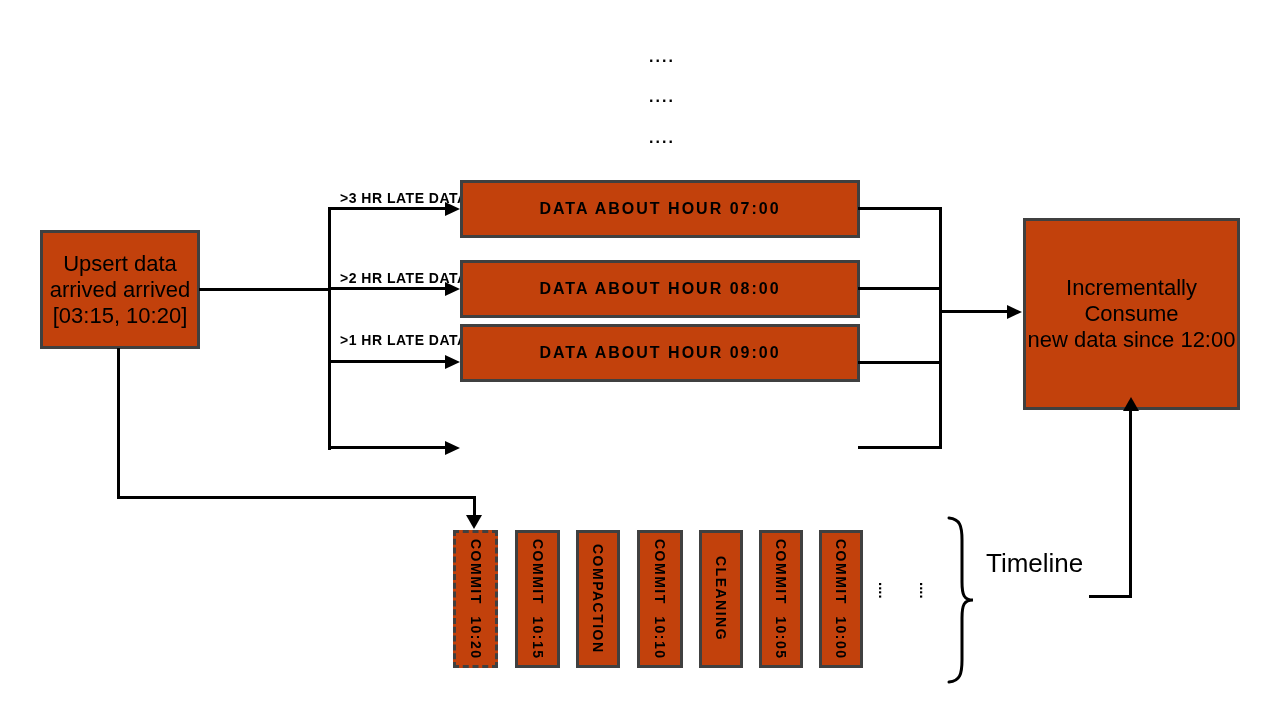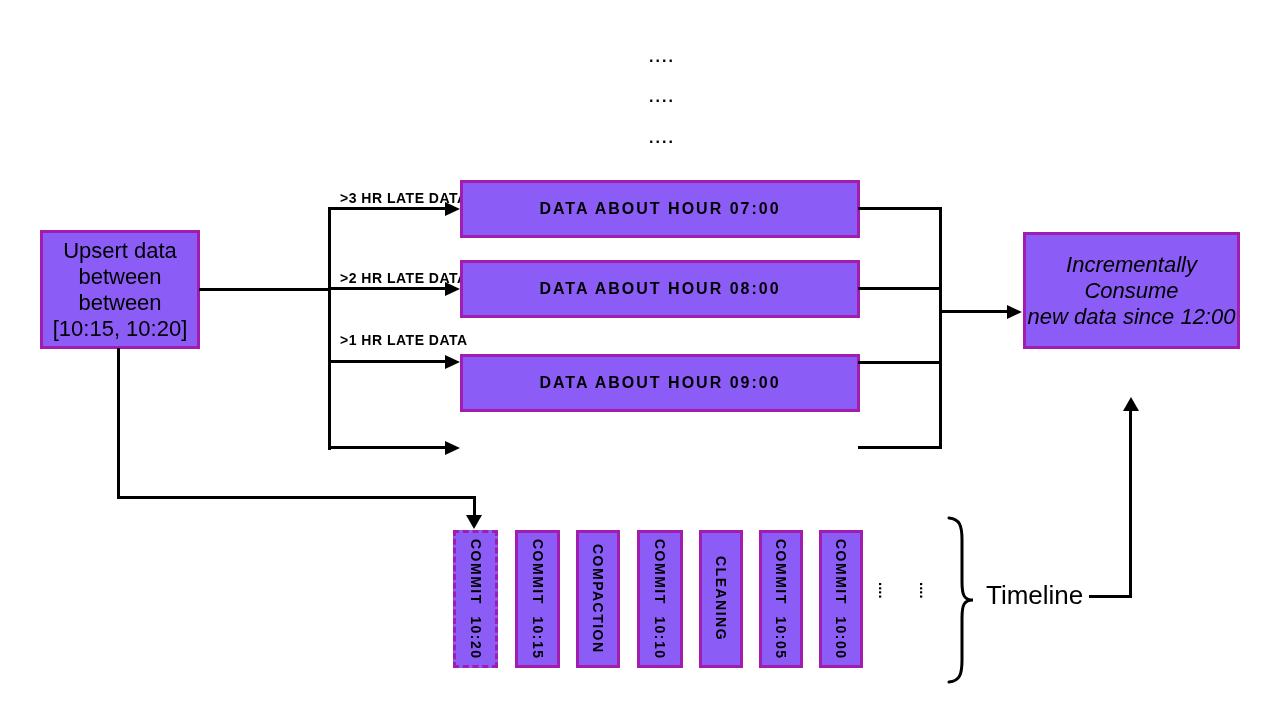--- a/index.html
+++ b/index.html
@@ -1,21 +1,21 @@
 <!DOCTYPE html>
 <html><head>
 <meta charset="utf-8">
 <style>
   html,body { margin:0; padding:0; background:#ffffff; }
   #canvas {
     position:relative; width:1280px; height:720px; background:#ffffff;
     font-family:"Liberation Sans", sans-serif; color:#000; overflow:hidden;
   }
   .box {
-    position:absolute; box-sizing:border-box; border:3px solid #a21caf; background:#8b5cf6;
+    position:absolute; box-sizing:border-box; border:3px solid #404040; background:#c2410c;
     display:flex; align-items:center; justify-content:center; text-align:center;
   }
   .box.dashed { border-style:dashed; }
   .hline, .vline { position:absolute; background:#000; }
   .arr { position:absolute; width:0; height:0; }
   .arr-r { border-top:7px solid transparent; border-bottom:7px solid transparent; border-left:15px solid #000; }
   .arr-d { border-left:8px solid transparent; border-right:8px solid transparent; border-top:14px solid #000; }
   .arr-u { border-left:8px solid transparent; border-right:8px solid transparent; border-bottom:14px solid #000; }
   .branch-label {
     position:absolute; font-size:14px; font-weight:bold; letter-spacing:0.5px; white-space:nowrap;
@@ -37,22 +37,22 @@
 <body>
 
 <div id="canvas">
 
   <div class="top-dots" style="left:636px; top:48px;">....</div>
   <div class="top-dots" style="left:636px; top:88px;">....</div>
   <div class="top-dots" style="left:636px; top:129px;">....</div>
 
   <div class="box big-text" style="left:40px; top:230px; width:160px; height:119px; flex-direction:column;">
     <div>Upsert data</div>
-    <div>between between</div>
-    <div>[10:15, 10:20]</div>
+    <div>arrived arrived</div>
+    <div>[03:15, 10:20]</div>
   </div>
 
   <div class="hline" style="left:199px; top:288px; width:131px; height:3px;"></div>
   <div class="vline" style="left:328px; top:207px; width:3px; height:243px;"></div>
 
   <div class="hline" style="left:328px; top:207px; width:118px; height:3px;"></div>
   <div class="arr arr-r" style="left:445px; top:202px;"></div>
 
   <div class="hline" style="left:328px; top:287px; width:118px; height:3px;"></div>
   <div class="arr arr-r" style="left:445px; top:282px;"></div>
@@ -62,31 +62,31 @@
 
   <div class="hline" style="left:328px; top:446px; width:118px; height:3px;"></div>
   <div class="arr arr-r" style="left:445px; top:441px;"></div>
 
   <div class="branch-label" style="left:340px; top:190px;">&gt;3 HR LATE DATA</div>
   <div class="branch-label" style="left:340px; top:270px;">&gt;2 HR LATE DATA</div>
   <div class="branch-label" style="left:340px; top:332px;">&gt;1 HR LATE DATA</div>
 
   <div class="box hour-box" style="top:180px;">DATA ABOUT HOUR 07:00</div>
   <div class="box hour-box" style="top:260px;">DATA ABOUT HOUR 08:00</div>
-  <div class="box hour-box" style="top:354px;">DATA ABOUT HOUR 09:00</div>
+  <div class="box hour-box" style="top:324px;">DATA ABOUT HOUR 09:00</div>
 
   <div class="hline" style="left:858px; top:207px; width:84px; height:3px;"></div>
   <div class="hline" style="left:858px; top:287px; width:84px; height:3px;"></div>
   <div class="hline" style="left:858px; top:361px; width:84px; height:3px;"></div>
   <div class="hline" style="left:858px; top:446px; width:84px; height:3px;"></div>
   <div class="vline" style="left:939px; top:207px; width:3px; height:242px;"></div>
   <div class="hline" style="left:939px; top:310px; width:68px; height:3px;"></div>
   <div class="arr arr-r" style="left:1007px; top:305px;"></div>
 
-  <div class="box big-text" style="left:1023px; top:232px; width:217px; height:117px; flex-direction:column;font-style:italic;">
+  <div class="box big-text" style="left:1023px; top:218px; width:217px; height:192px; flex-direction:column;">
     <div>Incrementally Consume</div>
     <div>new data since 12:00</div>
   </div>
 
   <div class="vline" style="left:117px; top:348px; width:3px; height:151px;"></div>
   <div class="hline" style="left:117px; top:496px; width:359px; height:3px;"></div>
   <div class="vline" style="left:473px; top:496px; width:3px; height:20px;"></div>
   <div class="arr arr-d" style="left:466px; top:515px;"></div>
 
   <div class="box tl-box dashed" style="left:453px; width:45px;">
@@ -111,19 +111,19 @@
     <span class="vtext">COMMIT 10:00</span>
   </div>
 
   <div class="vdots" style="left:876px; top:582px;">....</div>
   <div class="vdots" style="left:917px; top:582px;">....</div>
 
   <svg style="position:absolute; left:947px; top:516px;" width="28" height="168" viewBox="0 0 28 168">
     <path d="M2,2 C13,3 15,10 15,24 L15,66 C15,79 17,84 26,84 C17,84 15,89 15,102 L15,144 C15,158 13,165 2,166" fill="none" stroke="#000" stroke-width="3" stroke-linecap="round"></path>
   </svg>
 
-  <div class="timeline-label" style="left:986px; top:580px;">Timeline</div>
+  <div class="timeline-label" style="left:986px; top:548px;">Timeline</div>
 
   <div class="hline" style="left:1089px; top:595px; width:43px; height:3px;"></div>
   <div class="vline" style="left:1129px; top:410px; width:3px; height:188px;"></div>
   <div class="arr arr-u" style="left:1123px; top:397px;"></div>
 
 </div>
 
 </body></html>

